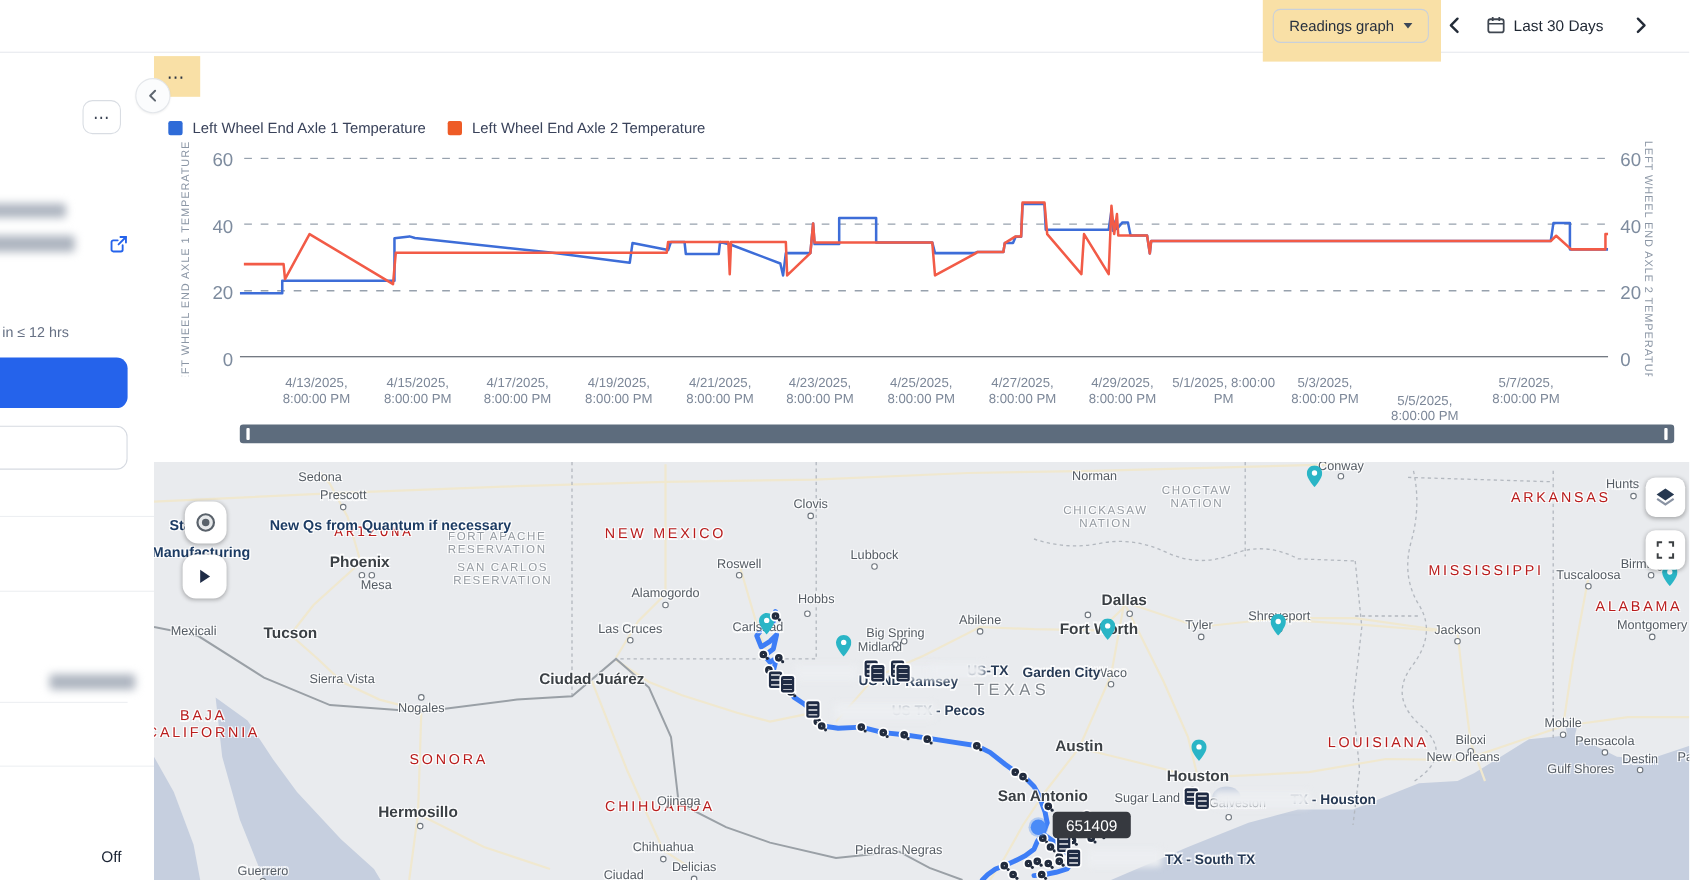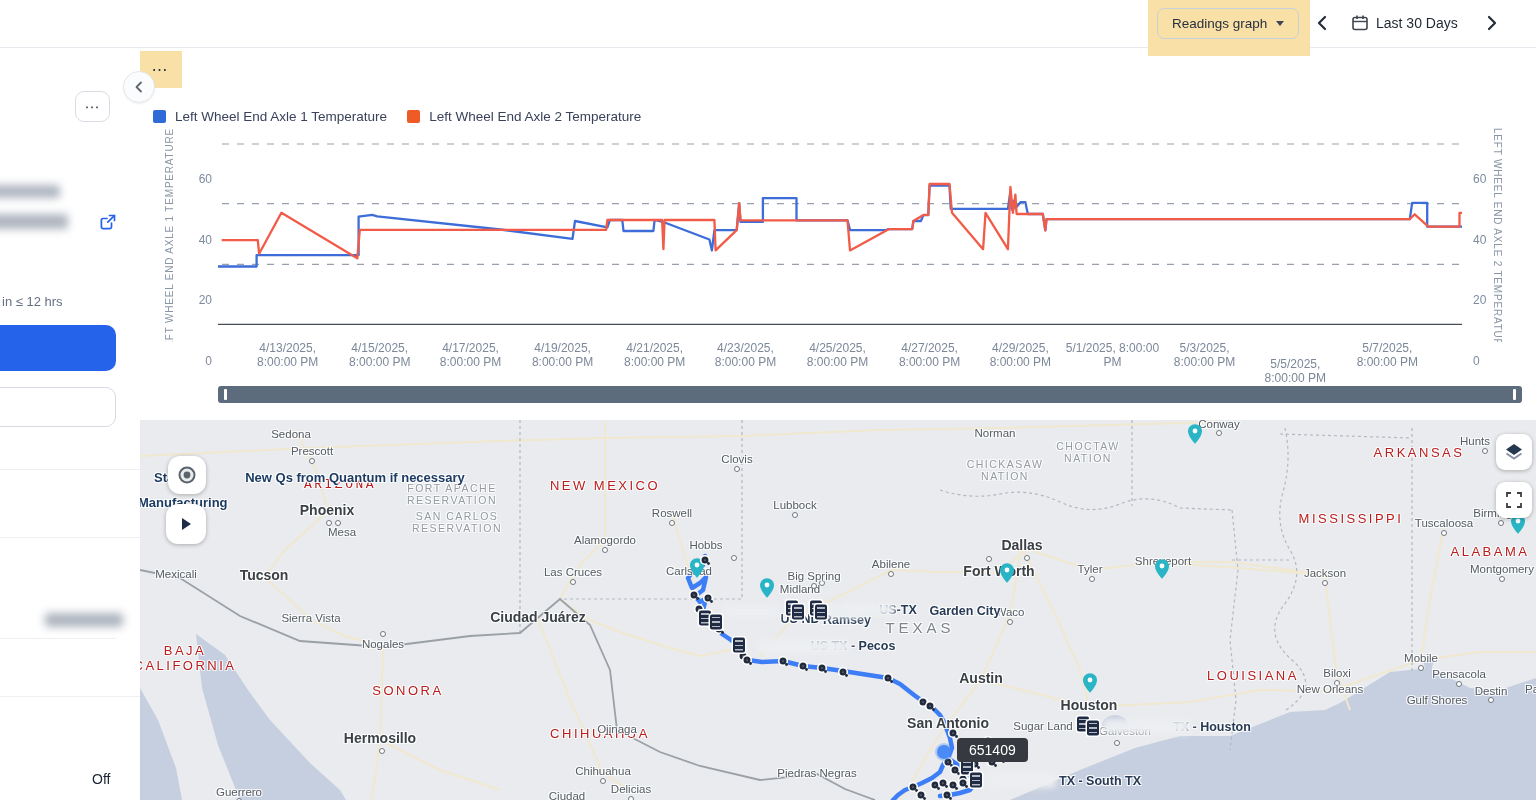--- a/index.html
+++ b/index.html
@@ -38,21 +38,21 @@
   
   .chart { position:absolute; left:140px; top:48px; width:1396px; height:372px; background:#fff; z-index:10; }
   .chart-more-hl { position:absolute; left:-2px; top:3px; width:44px; height:37px; background:#f9e0a6; display:flex; align-items:center; justify-content:center; font-size:16px; color:#2a3342; letter-spacing:1px; cursor:pointer; }
   #legend { position:absolute; left:13px; top:61px; display:flex; gap:20px; font-size:13.5px; color:#39425a; }
   .lg-item { display:flex; align-items:center; gap:9px; }
   .lg-sw { width:13px; height:13px; border-radius:2px; }
   .vtitle { position:absolute; width:14px; height:214px; overflow:hidden; font-size:10px; letter-spacing:.8px; color:#8b96a5; }
   .vtitle span { white-space:nowrap; }
   #yt-left { left:24px; top:80px; } #yt-left span { writing-mode:vertical-rl; transform:rotate(180deg); }
   #yt-right { left:1352px; top:80px; } #yt-right span { writing-mode:vertical-rl; }
-  .ytick { position:absolute; width:32px; font-size:12px; color:#7d8b9e;margin-top:36px; }
+  .ytick { position:absolute; width:32px; font-size:17px; color:#7d8b9e; }
   #plot { position:absolute; left:78px; top:95px; }
   .xtick { position:absolute; top:293px; width:100px; margin-left:-50px; text-align:center; font-size:12px; color:#7c8798; line-height:14px; }
   .scroll { position:absolute; left:78px; top:338px; width:1304px; height:17px; background:#5d6c7d; border-radius:3px; cursor:pointer; }
   .sc-h { position:absolute; top:3px; width:3px; height:11px; background:#fff; border-radius:1px; }
 
   
   .map { position:absolute; left:140px; top:420px; width:1396px; height:380px; background:#e9ebee; overflow:hidden; z-index:5; }
   .map svg.base { position:absolute; left:0; top:0; }
   .ml { position:absolute; transform:translate(-50%,-50%); white-space:pre-line; text-align:center; z-index:3;
         text-shadow:-1px -1px 0 rgba(255,255,255,.85),1px -1px 0 rgba(255,255,255,.85),-1px 1px 0 rgba(255,255,255,.85),1px 1px 0 rgba(255,255,255,.85); }
@@ -346,21 +346,21 @@
       <div class="ml city" style="left: 433px; top: 152px;">Las Cruces</div>
       <div class="cdot" style="left: 433px; top: 162px;"></div>
       <div class="ml city" style="left: 465px; top: 120px;">Alamogordo</div>
       <div class="cdot" style="left: 465px; top: 130px;"></div>
       <div class="ml city" style="left: 532px; top: 93px;">Roswell</div>
       <div class="cdot" style="left: 532px; top: 103px;"></div>
       <div class="ml city" style="left: 597px; top: 39px;">Clovis</div>
       <div class="cdot" style="left: 597px; top: 49px;"></div>
       <div class="ml city" style="left: 655px; top: 85px;">Lubbock</div>
       <div class="cdot" style="left: 655px; top: 95px;"></div>
-      <div class="ml city" style="left: 566px; top: 125px;">Hobbs</div>
+      <div class="ml city" style="left: 602px; top: 125px;">Hobbs</div>
       <div class="cdot" style="left: 594px; top: 138px;"></div>
       <div class="ml city" style="left: 549px; top: 151px;">Carlsbad</div>
       <div class="ml city" style="left: 660px; top: 169px;">Midland</div>
       <div class="cdot" style="left: 682px; top: 163px;"></div>
       <div class="ml city" style="left: 674px; top: 156px;">Big Spring</div>
       <div class="cdot" style="left: 674px; top: 166px;"></div>
       <div class="ml city" style="left: 751px; top: 144px;">Abilene</div>
       <div class="cdot" style="left: 751px; top: 154px;"></div>
       <div class="ml city-lg" style="left: 859px; top: 151px;">Fort Worth</div>
       <div class="cdot" style="left: 849px; top: 139px;"></div>

